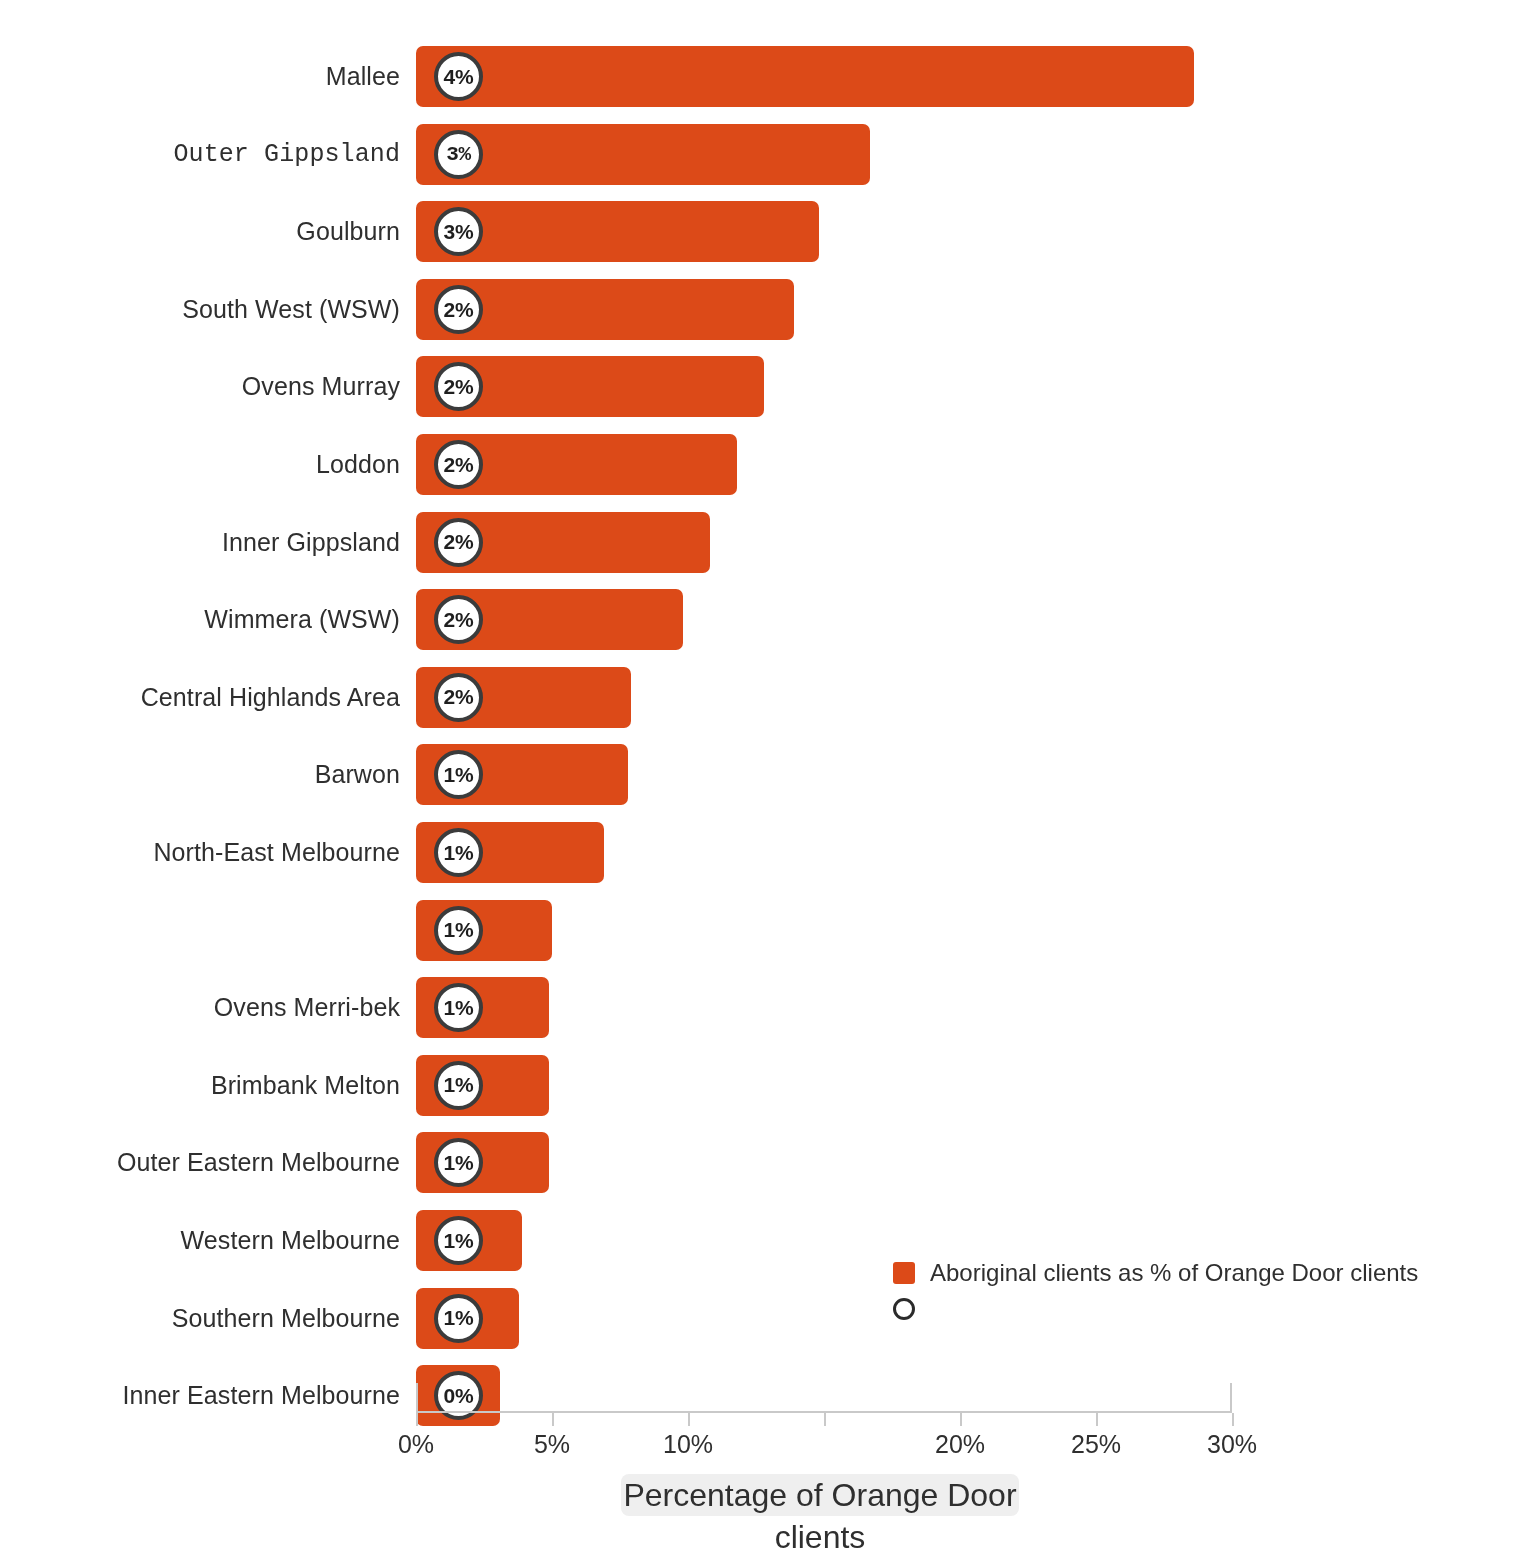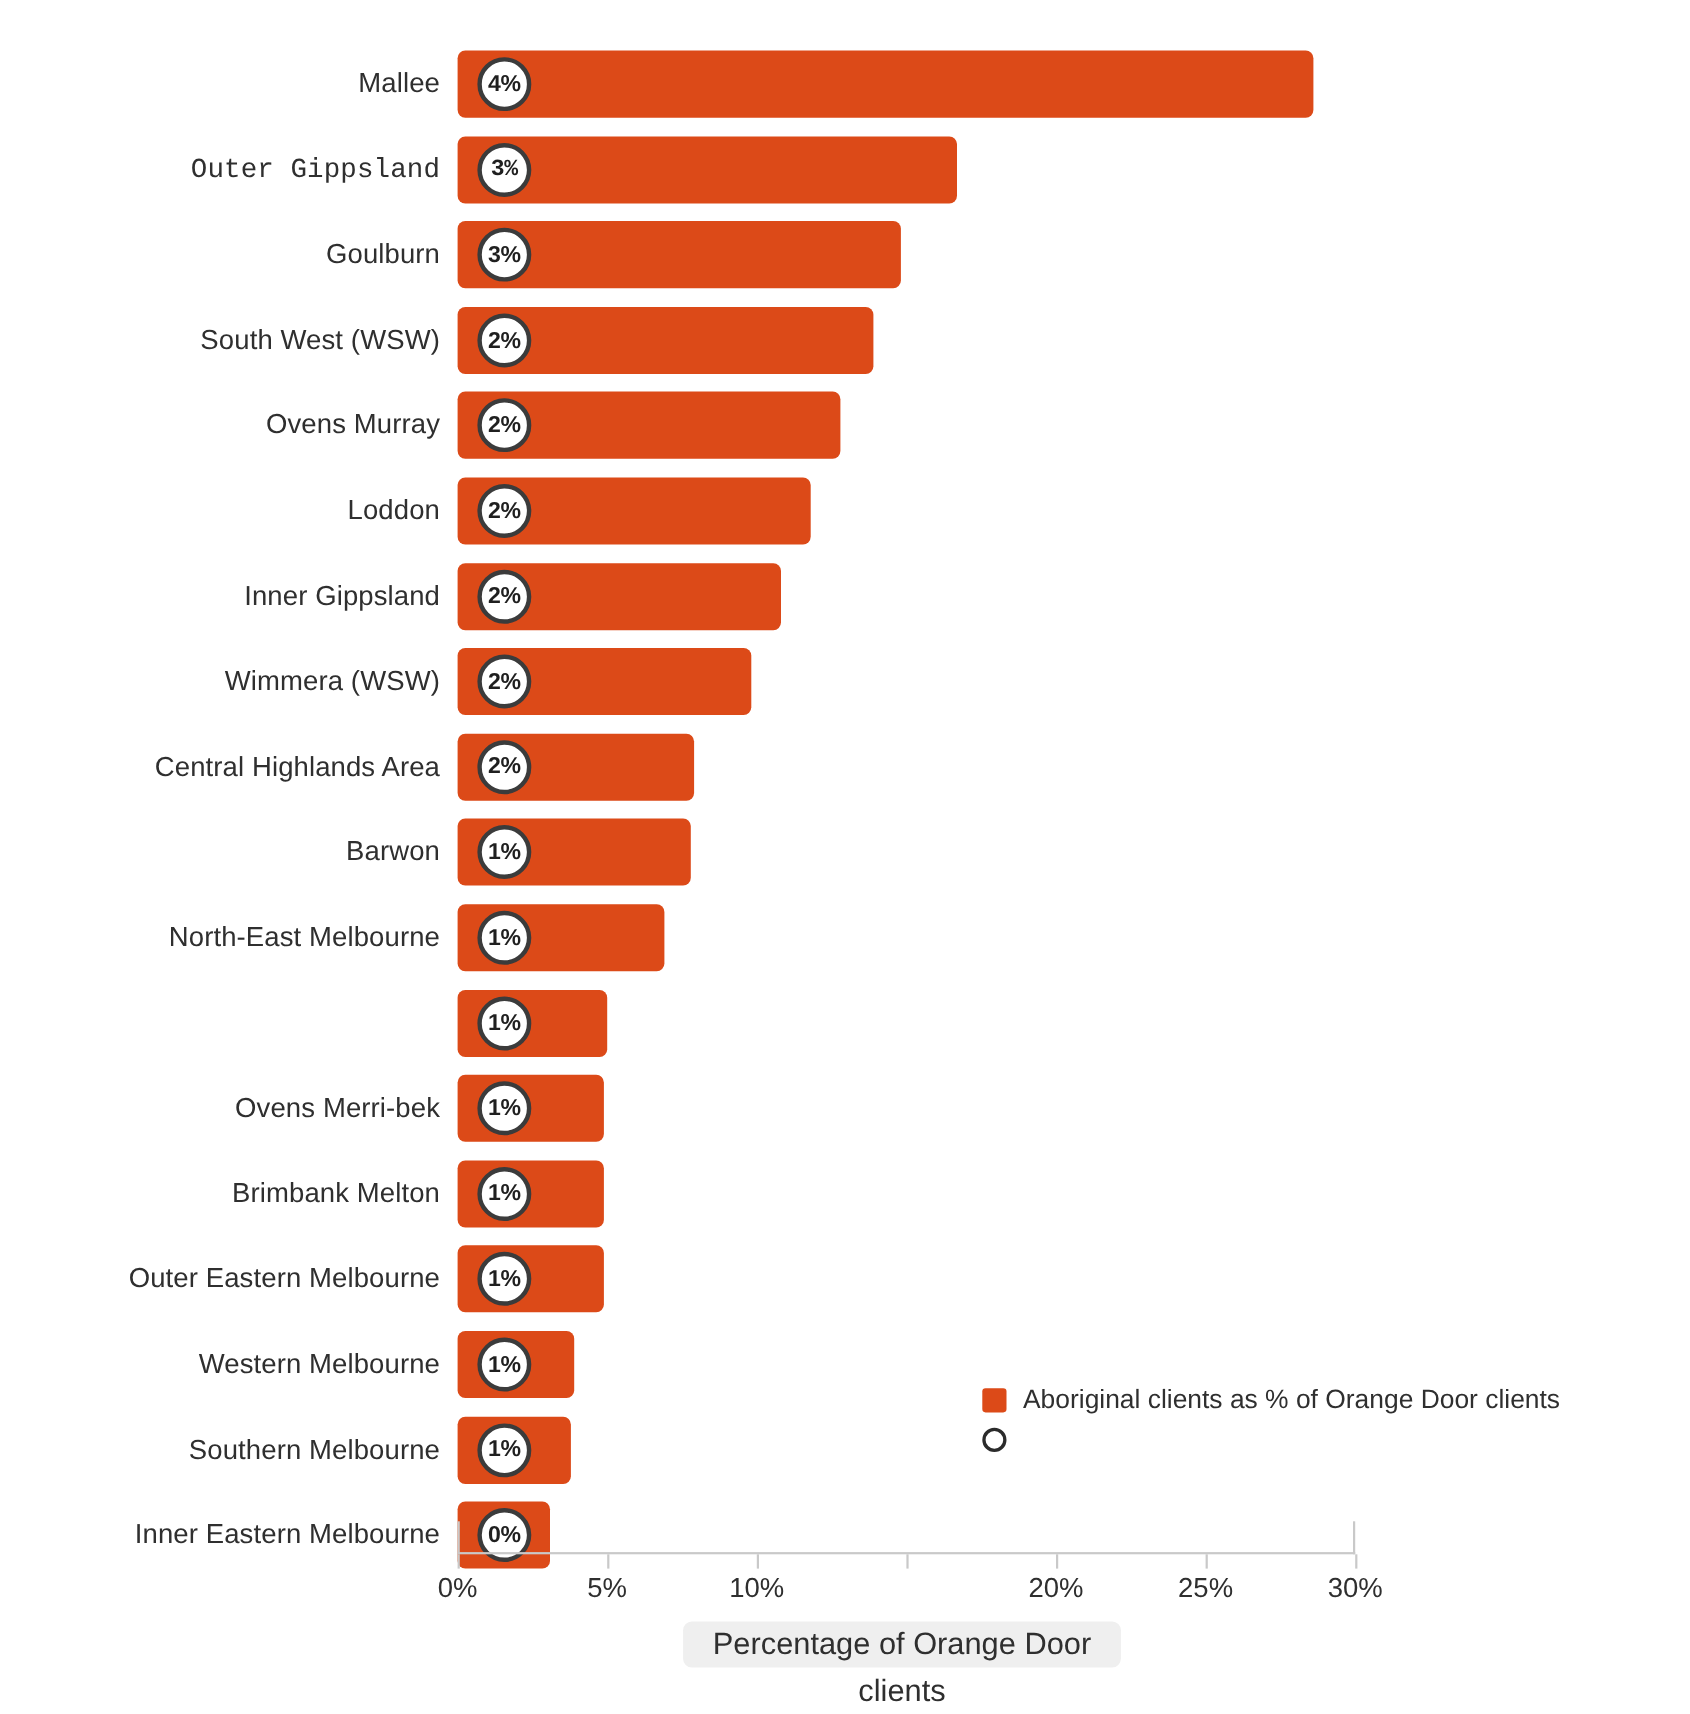--- a/index.html
+++ b/index.html
@@ -114,21 +114,21 @@
   .x-title {
     position: absolute;
     left: 621px;
     top: 1474px;
     width: 398px;
     height: 42px;
     line-height: 42px;
     text-align: center;
     background: #efefef;
     border-radius: 8px;
-    font-size: 28px;
+    font-size: 32px;
     color: #2f2f2f;
   }
 
   
   .legend {
     position: absolute;
     left: 893px;
     top: 1255px;
     width: 520px;
   }

